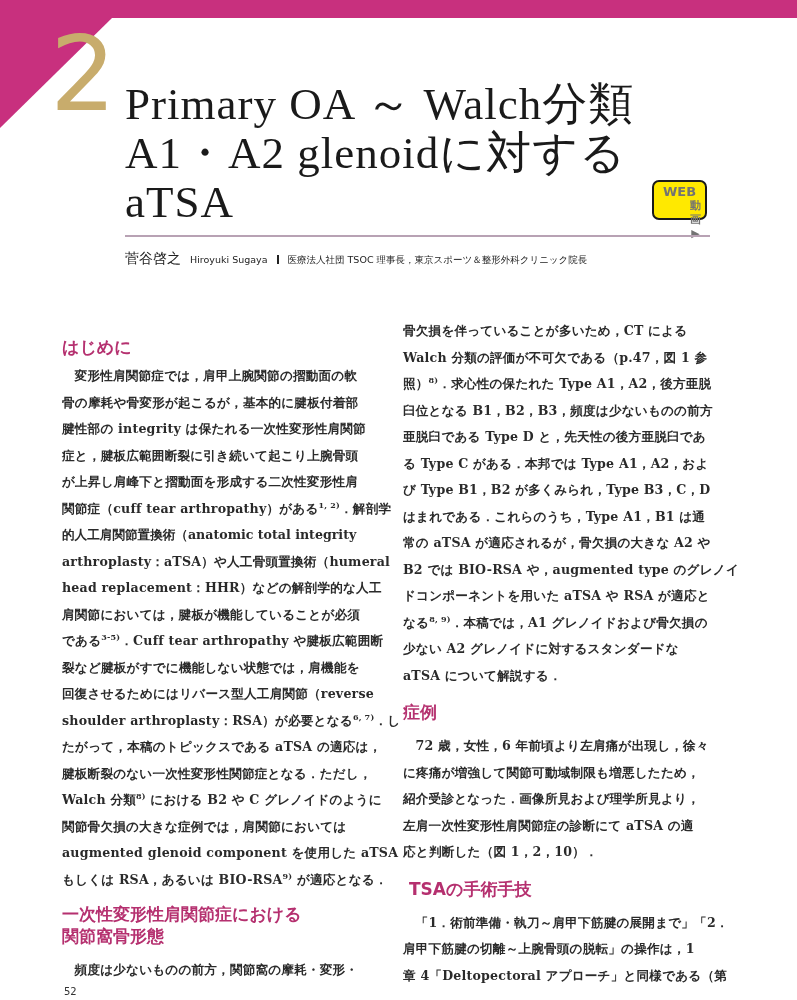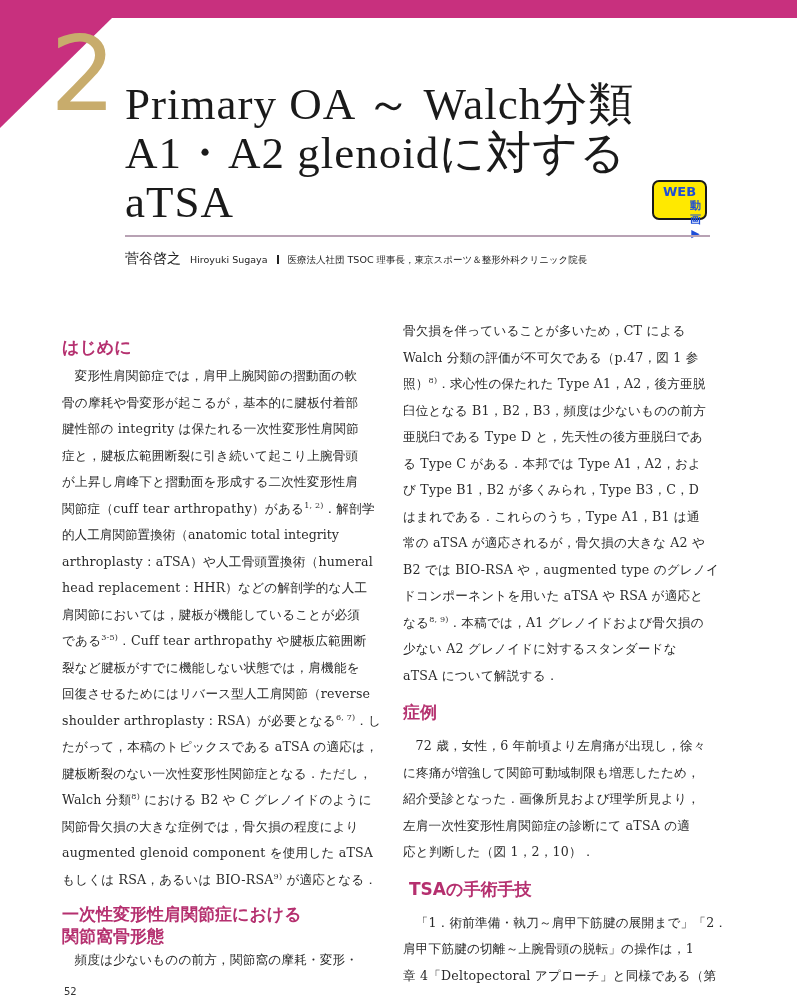--- a/index.html
+++ b/index.html
@@ -12,34 +12,34 @@
   .corner-tri { position:absolute; left:0; top:0; width:112px; height:128px;
     background:#c8307e; clip-path:polygon(0 0,100% 0,100% 14%,0 100%); }
   .chapter-num { position:absolute; left:50px; top:22px; font-family:"DejaVu Sans","Liberation Sans",sans-serif;
     font-size:104px; line-height:104px; color:#c8ac6c; font-weight:400; }
   .title { position:absolute; left:125px; top:80px; width:600px;
     font-family:"Liberation Serif","DejaVu Serif",serif; font-size:45px; line-height:49px;
     color:#1a1a1a; font-weight:400; letter-spacing:1px; }
   .title div { white-space:nowrap; }
   .web-badge { position:absolute; left:652px; top:180px; width:55px; height:40px;
     background:#ffe900; border:2.5px solid #1a1a1a; border-radius:7px; box-sizing:border-box;
-    font-family:"DejaVu Sans","Liberation Sans",sans-serif; text-align:center; color:#1d4ed8; }
+    font-family:"DejaVu Sans","Liberation Sans",sans-serif; text-align:center; color:#737373; }
   .web-badge .w1 { font-size:13px; font-weight:bold; line-height:15px; margin-top:2px; }
   .web-badge .w2 { font-size:11px; font-weight:bold; line-height:14px;padding-left:32px; }
   .divider { position:absolute; left:125px; top:235px; width:585px; height:2px; background:#b8a2b4; }
   .author { position:absolute; left:125px; top:250px; font-family:"DejaVu Sans","Liberation Sans",sans-serif;
     font-size:9.5px; color:#222; white-space:nowrap; }
   .author .jp { font-size:14px; margin-right:6px; }
   .author .en { margin-right:6px; }
   .author .bar { display:inline-block; width:2px; height:9px; background:#222; margin:0 6px -1px 0; }
   .col { position:absolute; top:318px; width:310px; font-size:12.6px; line-height:26.5px;
     text-align:justify; color:#2a2a2a; }
   .col.left { left:62px; }
   .col.right { left:403px; width:305px; }
-  .line { display:block; white-space:nowrap; letter-spacing:0.2px; }
+  .line { display:block; white-space:nowrap; letter-spacing:0.2px;font-weight:bold; }
   .h { font-family:"DejaVu Sans","Liberation Sans",sans-serif; font-weight:bold; color:#b5306f;
     font-size:17px; line-height:22px; }
   .page-num { position:absolute; left:64px; top:986px; font-family:"DejaVu Sans","Liberation Sans",sans-serif;
     font-size:10px; color:#333; }
   sup { font-size:8px; vertical-align:5px; line-height:0; }
 </style>
 </head>
 <body>
 
 <div class="top-band"></div>
@@ -79,25 +79,25 @@
     <span class="line">arthroplasty：aTSA）や人工骨頭置換術（humeral</span>
     <span class="line">head replacement：HHR）などの解剖学的な人工</span>
     <span class="line">肩関節においては，腱板が機能していることが必須</span>
     <span class="line"><span>である</span><sup>3-5)</sup><span>．Cuff tear arthropathy や腱板広範囲断</span></span>
     <span class="line">裂など腱板がすでに機能しない状態では，肩機能を</span>
     <span class="line">回復させるためにはリバース型人工肩関節（reverse</span>
     <span class="line"><span>shoulder arthroplasty：RSA）が必要となる</span><sup>6, 7)</sup><span>．し</span></span>
     <span class="line">たがって，本稿のトピックスである aTSA の適応は，</span>
     <span class="line">腱板断裂のない一次性変形性関節症となる．ただし，</span>
     <span class="line"><span>Walch 分類</span><sup>8)</sup><span> における B2 や C グレノイドのように</span></span>
-    <span class="line">関節骨欠損の大きな症例では，骨欠損の程度により</span>
+    <span class="line">関節骨欠損の大きな症例では，肩関節においては</span>
     <span class="line">augmented glenoid component を使用した aTSA</span>
     <span class="line"><span>もしくは RSA，あるいは BIO-RSA</span><sup>9)</sup><span> が適応となる．</span></span>
   </div>
-  <div class="h" style="margin-top:10px;">
+  <div class="h" style="margin-top:10px;margin-bottom:10px;">
     <div>一次性変形性肩関節症における</div>
     <div>関節窩骨形態</div>
   </div>
   <span class="line" style="padding-left:1em">頻度は少ないものの前方，関節窩の摩耗・変形・</span>
 </div>
 
 <div class="col right">
   <div>
     <span class="line">骨欠損を伴っていることが多いため，CT による</span>
     <span class="line">Walch 分類の評価が不可欠である（p.47，図 1 参</span>

